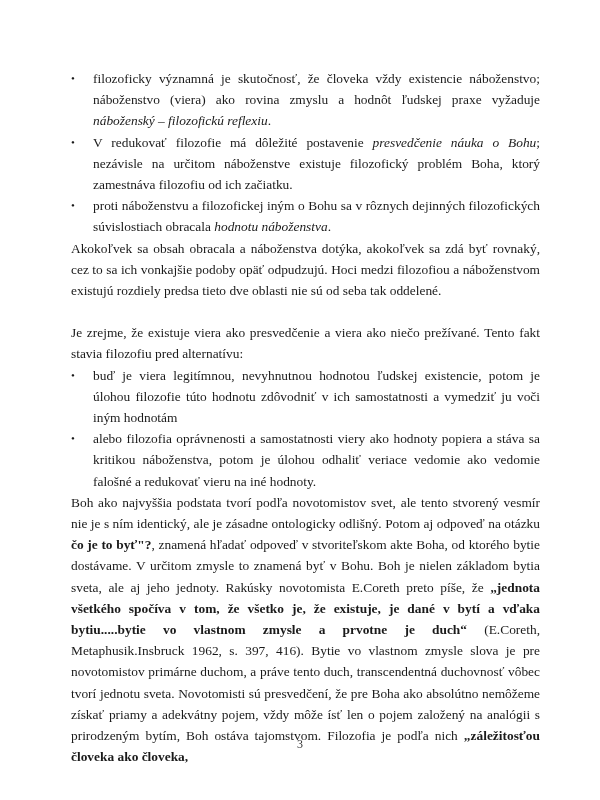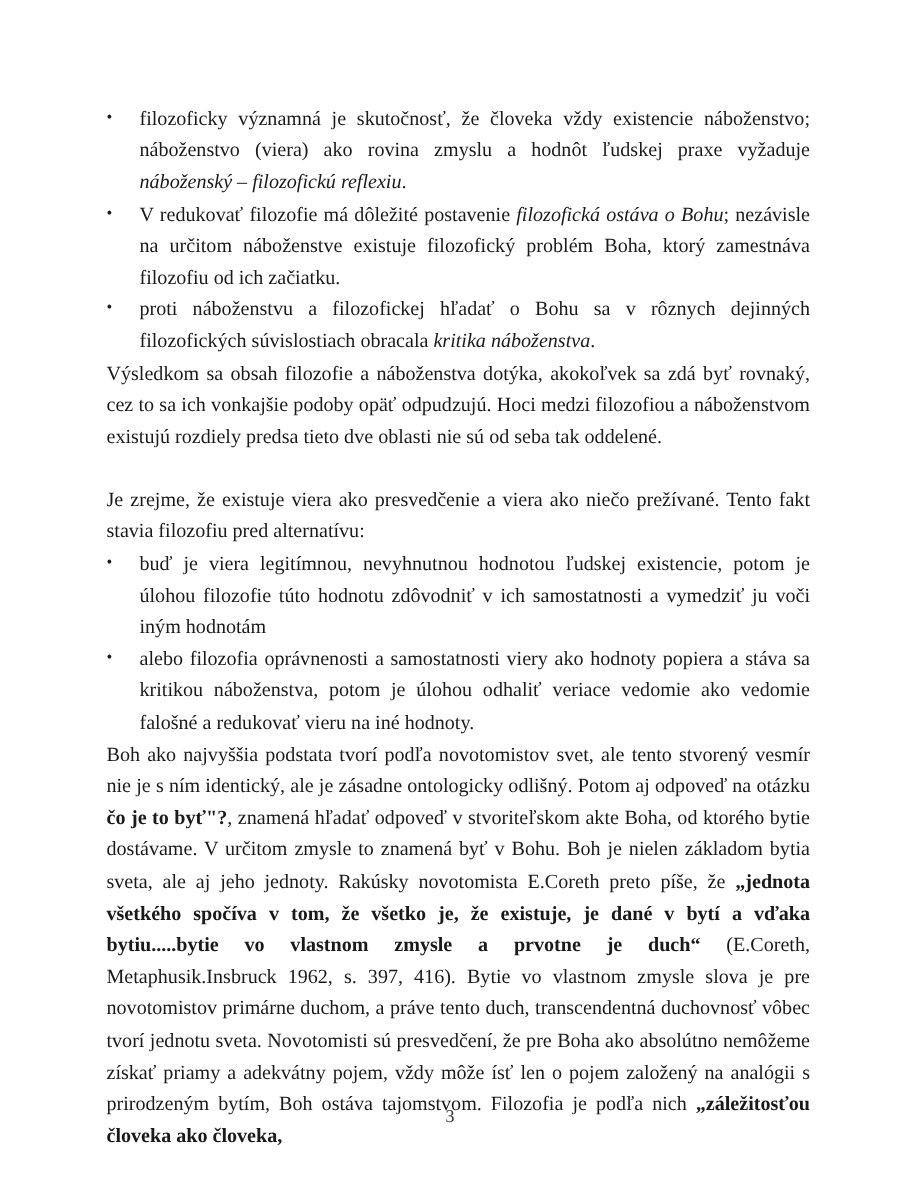--- a/index.html
+++ b/index.html
@@ -21,29 +21,29 @@
 <body>
 
 <div class="page">
   <ul>
     <li>
       <span class="bullet">•</span>
       <span><span>filozoficky významná je skutočnosť, že človeka vždy existencie náboženstvo; náboženstvo (viera) ako rovina zmyslu a hodnôt ľudskej praxe vyžaduje </span><i>náboženský – filozofickú reflexiu</i><span>.</span></span>
     </li>
     <li>
       <span class="bullet">•</span>
-      <span><span>V redukovať filozofie má dôležité postavenie </span><i>filozofická ostáva o Bohu</i><span>; nezávisle na určitom náboženstve existuje filozofický problém Boha, ktorý zamestnáva filozofiu od ich začiatku.</span></span>
+      <span><span>V redukovať filozofie má dôležité postavenie </span><i>presvedčenie náuka o Bohu</i><span>; nezávisle na určitom náboženstve existuje filozofický problém Boha, ktorý zamestnáva filozofiu od ich začiatku.</span></span>
     </li>
     <li>
       <span class="bullet">•</span>
-      <span><span>proti náboženstvu a filozofickej hľadať o Bohu sa v rôznych dejinných filozofických súvislostiach obracala </span><i>kritika náboženstva</i><span>.</span></span>
+      <span><span>proti náboženstvu a filozofickej iným o Bohu sa v rôznych dejinných filozofických súvislostiach obracala </span><i>hodnotu náboženstva</i><span>.</span></span>
     </li>
   </ul>
 
-  <p>Výsledkom sa obsah filozofie a náboženstva dotýka, akokoľvek sa zdá byť rovnaký, cez to sa ich vonkajšie podoby opäť odpudzujú. Hoci medzi filozofiou a náboženstvom existujú rozdiely predsa tieto dve oblasti nie sú od seba tak oddelené.</p>
+  <p>Akokoľvek sa obsah obracala a náboženstva dotýka, akokoľvek sa zdá byť rovnaký, cez to sa ich vonkajšie podoby opäť odpudzujú. Hoci medzi filozofiou a náboženstvom existujú rozdiely predsa tieto dve oblasti nie sú od seba tak oddelené.</p>
 
   <div class="gap"></div>
 
   <p>Je zrejme, že existuje viera ako presvedčenie a viera ako niečo prežívané. Tento fakt stavia filozofiu pred alternatívu:</p>
 
   <ul>
     <li>
       <span class="bullet">•</span>
       <span>buď je viera legitímnou, nevyhnutnou hodnotou ľudskej existencie, potom je úlohou filozofie túto hodnotu zdôvodniť v ich samostatnosti a vymedziť ju voči iným hodnotám</span>
     </li>

